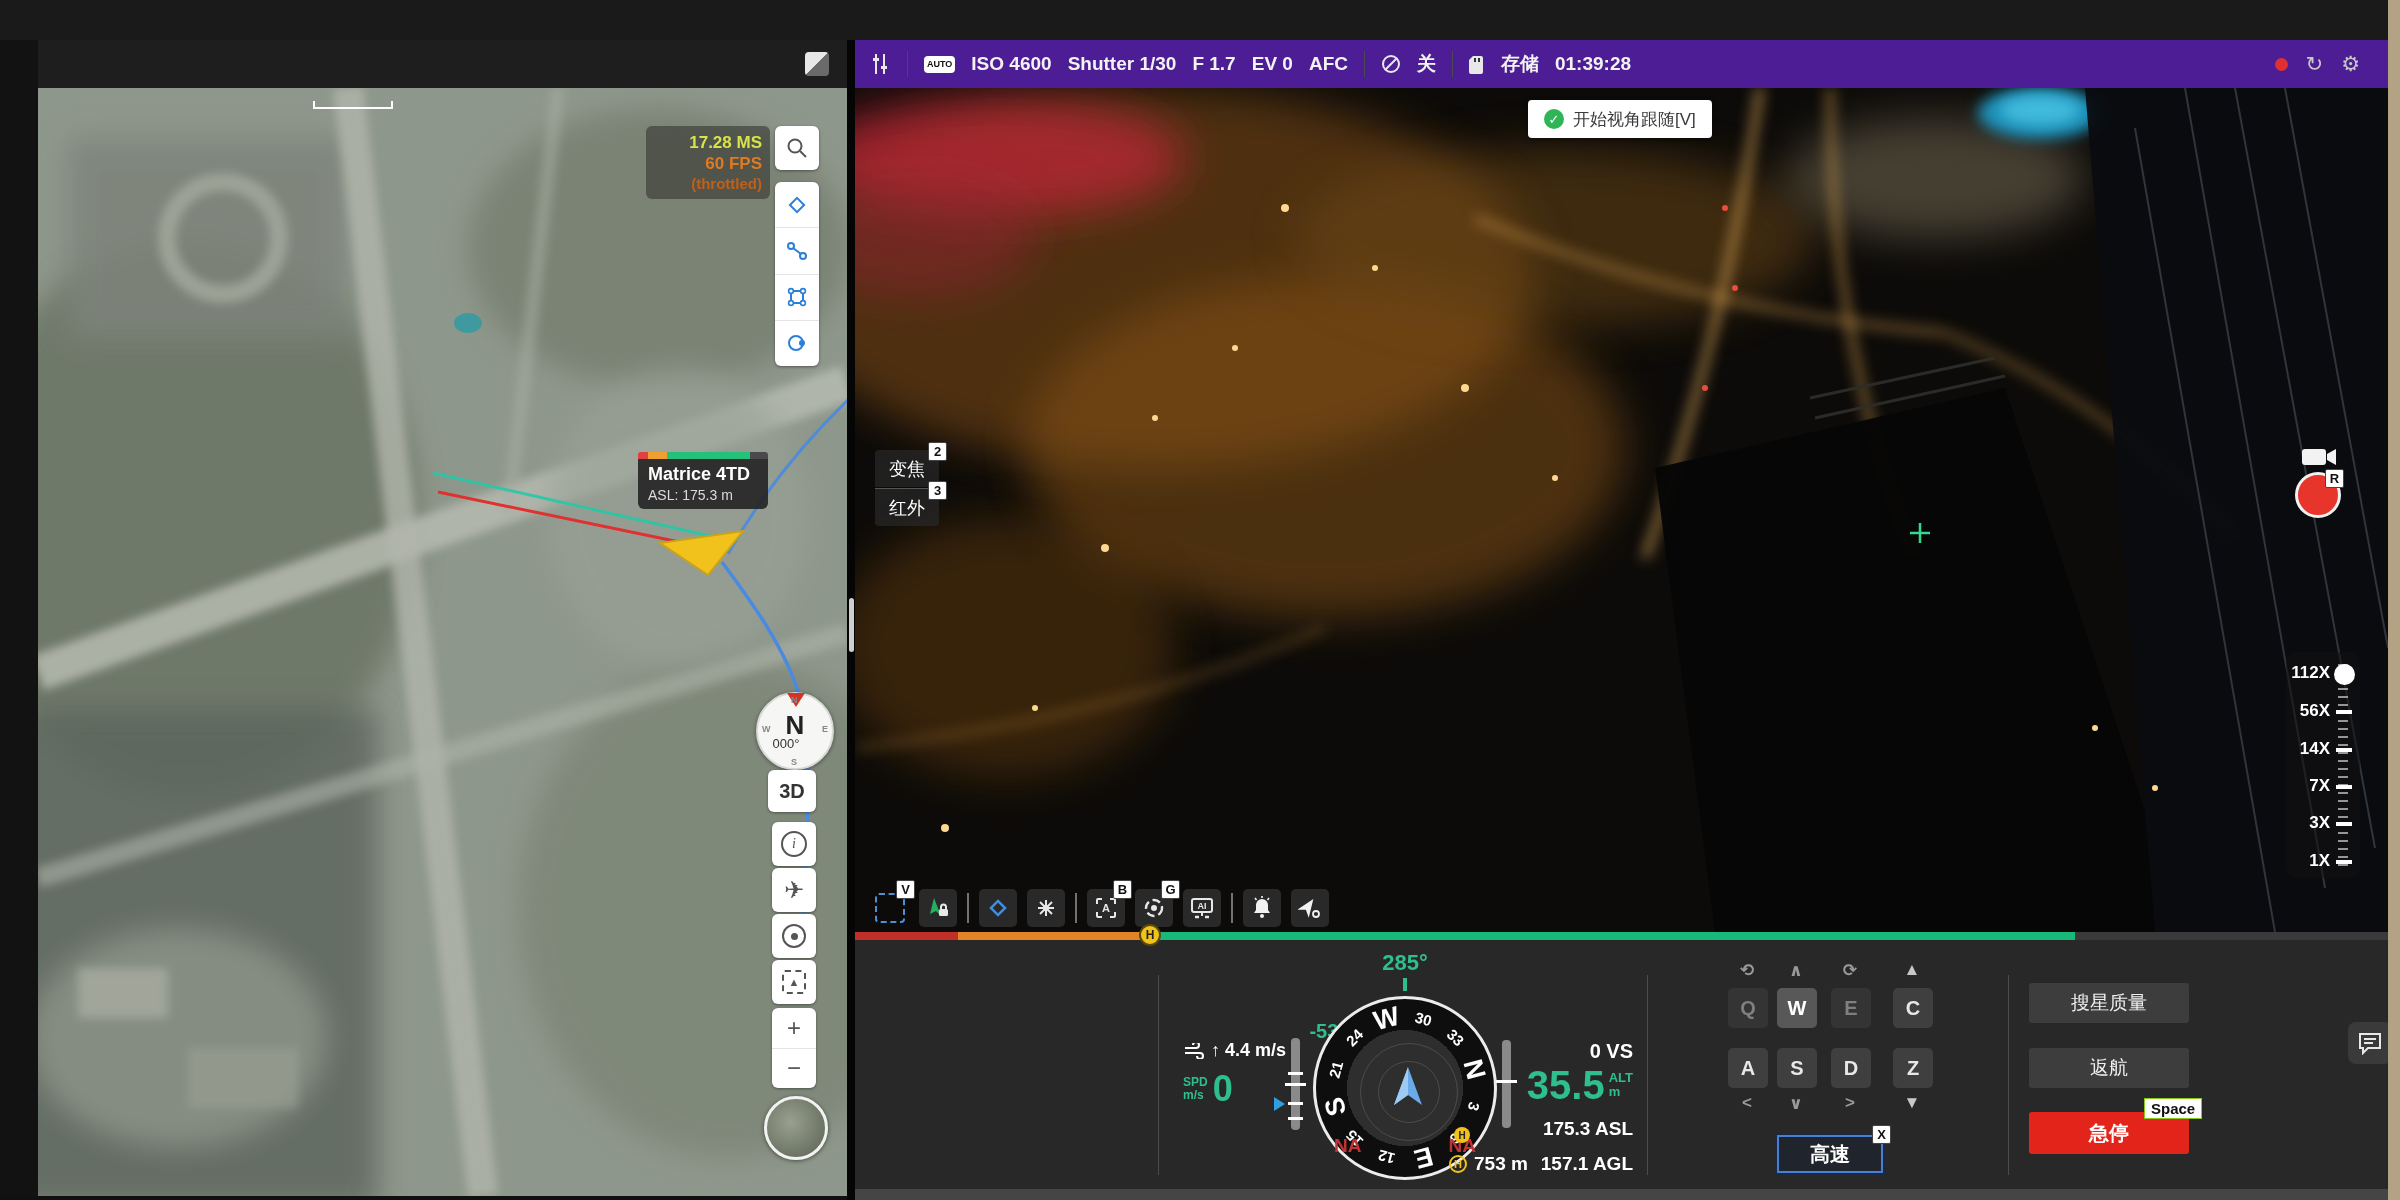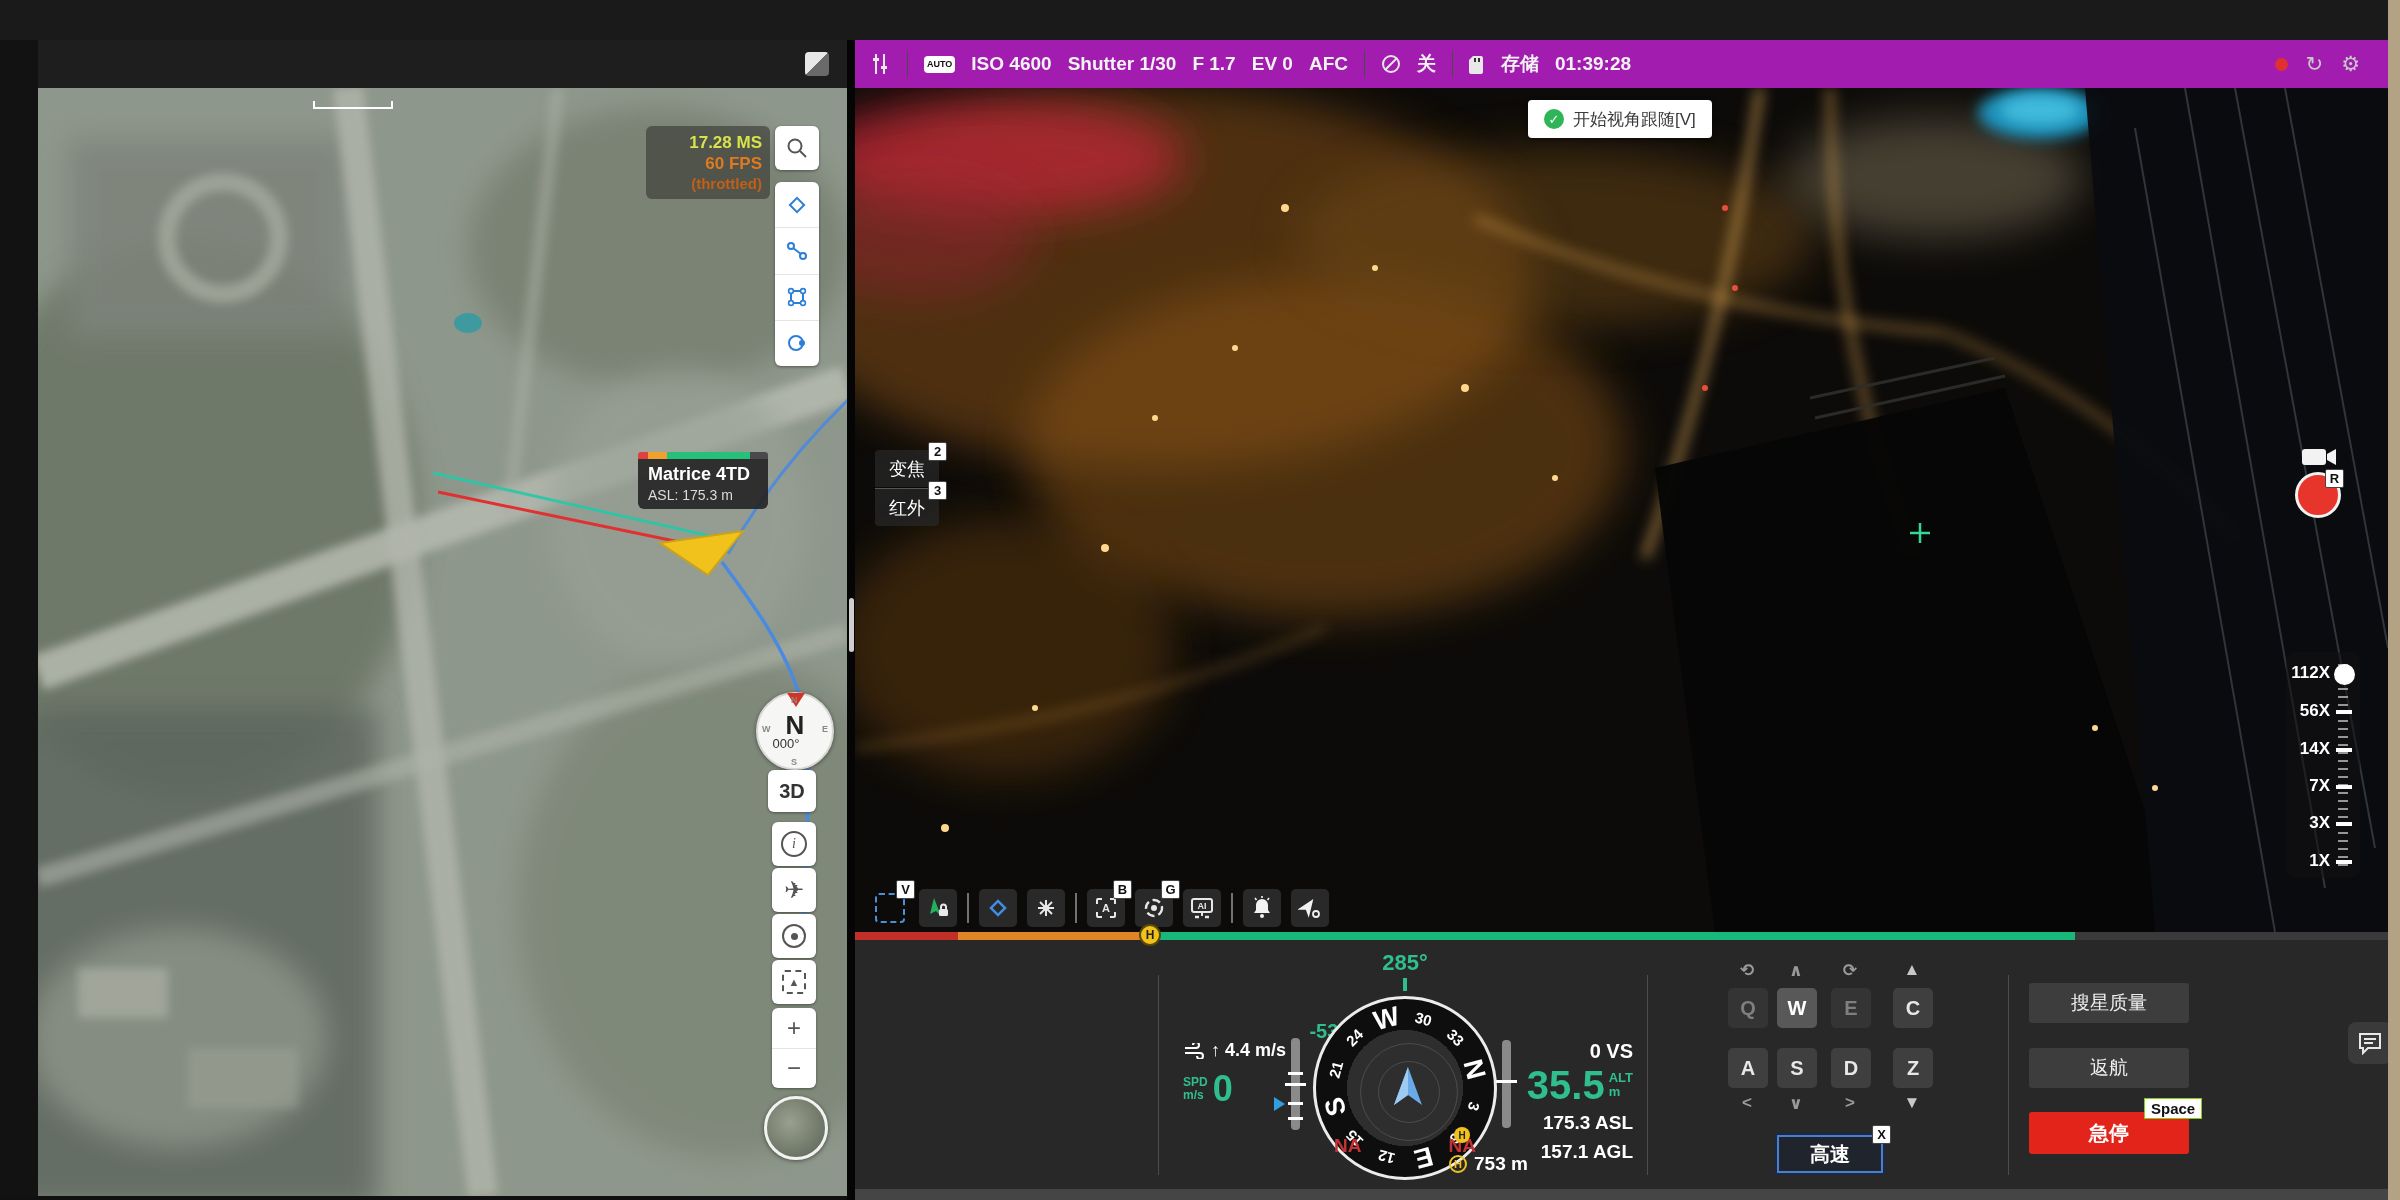--- a/index.html
+++ b/index.html
@@ -76,21 +76,21 @@
 
   #map-bottom{left:0;bottom:0;width:809px;height:34px;background:rgba(16,16,16,.8);display:flex;align-items:center;
      font-size:16px;font-weight:bold;color:#f0f0f0;}
   #map-bottom .ring{width:13px;height:13px;border:3.5px solid #fff;border-radius:50%;margin:0 8px 0 28px;}
   #scalebar{width:76px;height:8px;border-left:2px solid #fff;border-right:2px solid #fff;position:relative;margin:0 0 0 8px;}
   #scalebar::after{content:"";position:absolute;left:0;right:0;bottom:0;height:2px;background:#fff;}
   .ant-ic{margin:0 6px 0 30px;}
   #map-strip{left:0;top:1196px;width:847px;height:4px;background:#101010;}
 
   
-  #cam-bar{left:855px;top:40px;width:1533px;height:48px;background:#a21caf;display:flex;align-items:center;
+  #cam-bar{left:855px;top:40px;width:1533px;height:48px;background:#4c1d95;display:flex;align-items:center;
      font-size:19px;font-weight:bold;color:#f2f2f2;gap:16px;padding-left:14px;box-sizing:border-box;}
   .cb-sep{width:1px;height:26px;background:#4a4a4a;}
   #auto-ic{background:#fff;color:#111;border-radius:4px;font-size:9px;font-weight:bold;padding:4px 3px;line-height:1;}
   #cam-bar-right{position:absolute;right:40px;top:40px;height:48px;display:flex;align-items:center;gap:18px;z-index:41;}
   #rec-dot{width:13px;height:13px;border-radius:50%;background:#e03030;}
   .cbr-ic{color:#c8c8c8;font-size:21px;}
 
   
   #video{left:855px;top:88px;width:1533px;height:844px;overflow:hidden;background:#0d0b09;}
   #toast{left:673px;top:12px;height:38px;background:#fff;border-radius:4px;display:flex;align-items:center;gap:9px;
@@ -168,21 +168,21 @@
      font-size:10px;font-weight:bold;display:flex;align-items:center;justify-content:center;}
   #home-row{left:594px;top:213px;display:flex;align-items:center;gap:7px;font-size:19px;font-weight:bold;color:#fff;}
   #home-ic{width:18px;height:18px;border-radius:50%;border:2px solid #f2c21c;color:#f2c21c;font-size:11px;font-weight:bold;
      display:flex;align-items:center;justify-content:center;box-sizing:border-box;}
 
   #col-right{left:620px;top:100px;width:158px;text-align:right;}
   #vs-val{font-size:20px;font-weight:bold;color:#fff;}
   #alt-row{display:flex;justify-content:flex-end;align-items:center;gap:4px;margin-top:2px;}
   #alt-big{font-size:40px;font-weight:bold;line-height:1;}
   #alt-unit{display:flex;flex-direction:column;font-size:13px;font-weight:bold;line-height:1.05;text-align:left;}
-  .alt-sub{font-size:19px;font-weight:bold;color:#fff;margin-top:7px;}
+  .alt-sub{font-size:19px;font-weight:bold;color:#fff;margin-top:13px;}
 
   .kb-key{position:absolute;width:40px;height:40px;border-radius:5px;background:#3f3f3f;color:#e8e8e8;
      font-size:20px;font-weight:bold;display:flex;align-items:center;justify-content:center;}
   .kb-dim{color:#7f7f7f;background:#343434;}
   .kb-hl{background:#585858;color:#fff;}
   .kb-ic{position:absolute;width:40px;text-align:center;color:#9a9a9a;font-size:17px;font-weight:bold;}
   #speed-btn{position:absolute;left:922px;top:195px;width:106px;height:38px;border:2px solid #4a7fd0;outline:2px solid #1a2a44;
      background:rgba(25,32,48,.55);color:#fff;font-size:20px;font-weight:bold;display:flex;align-items:center;justify-content:center;box-sizing:border-box;}
 
   .act-btn{position:absolute;left:1174px;width:160px;height:40px;background:#3d3d3d;border-radius:3px;color:#efefef;

